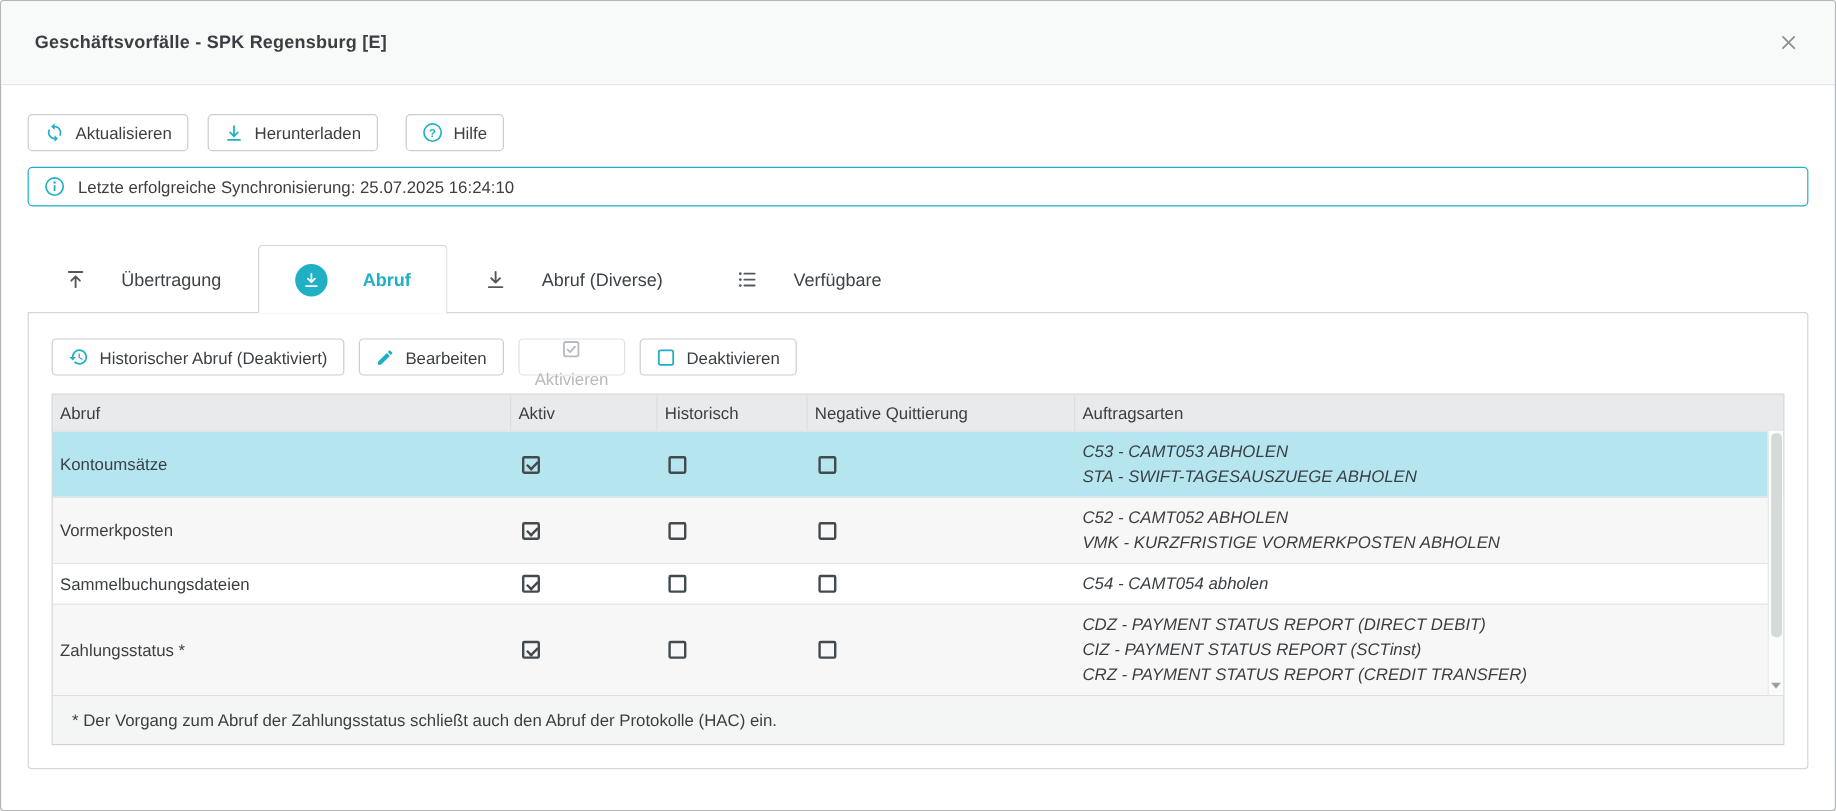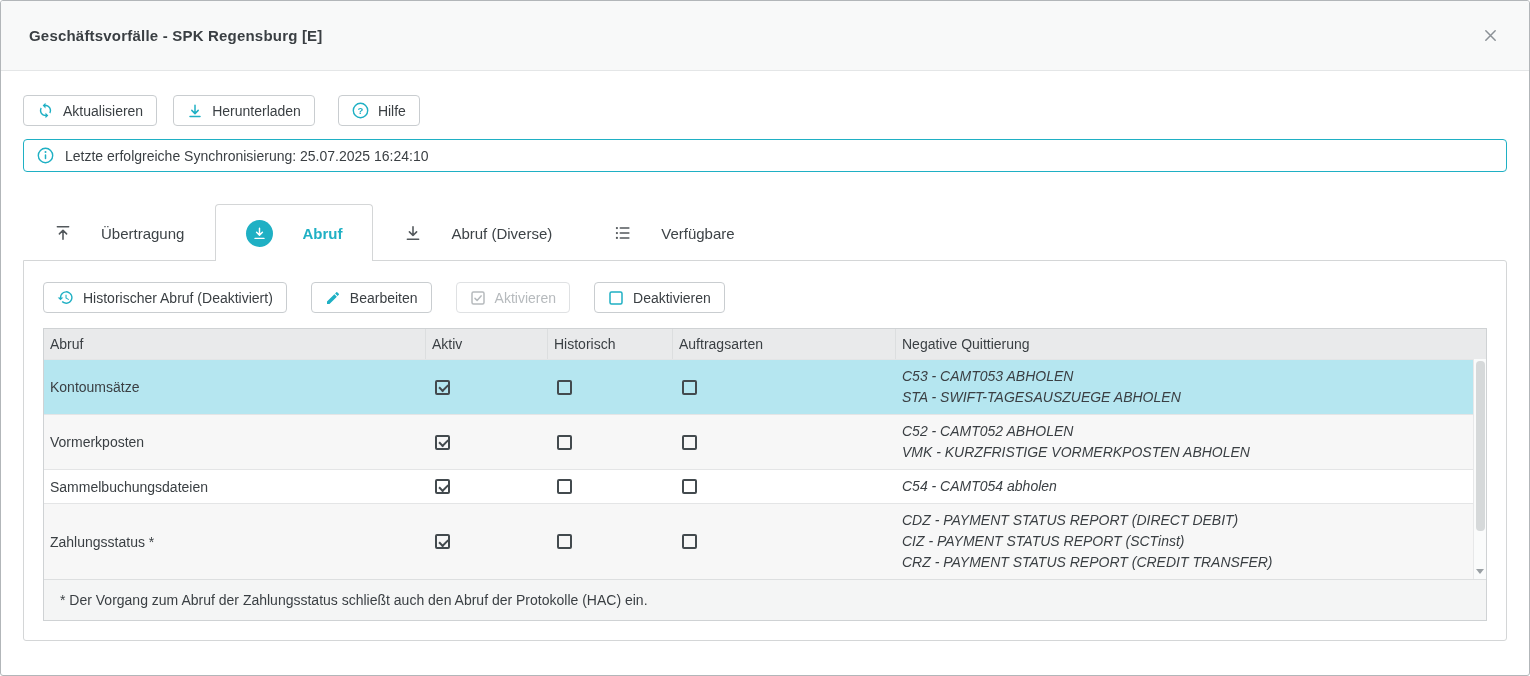--- a/index.html
+++ b/index.html
@@ -28,21 +28,21 @@
     width:30px;height:30px;display:flex;align-items:center;justify-content:center;
     cursor:pointer;color:#8b9196;border:none;background:transparent;padding:0;
   }
   
   .btn{
     display:inline-flex;align-items:center;gap:9px;height:31px;padding:0 13px;
     background:#fff;border:1px solid #c9cdd0;border-radius:4px;
     font-size:14px;color:#3a3f43;cursor:pointer;font-family:inherit;white-space:nowrap;
   }
   .btn .ico{color:var(--accent);display:flex;align-items:center;}
-  .btn.disabled{color:#b6babd;border-color:#dfe1e3;cursor:default;}
+  .btn.disabled{color:#b6babd;border-color:#dfe1e3;cursor:default;flex-direction:column;}
   .btn.disabled .ico{color:#b6babd;}
   .btn-help{margin-left:7px;}
   
   .body-area{padding:0 22px;}
   .toolbar{margin-top:24px;display:flex;gap:16px;}
   .infobar{
     margin-top:13px;height:33px;border:1px solid var(--accent);border-radius:4px;
     display:flex;align-items:center;gap:11px;padding:0 13px;font-size:14px;
   }
   .infobar .ico{color:var(--accent);display:flex;}
@@ -60,21 +60,21 @@
   }
   .badge{
     width:27px;height:27px;border-radius:50%;background:var(--accent);
     display:flex;align-items:center;justify-content:center;flex:none;
   }
   
   .panel{
     border:1px solid #d4d6d7;border-radius:0 3px 3px 3px;background:#fff;
     padding:21px 19px 19px;position:relative;z-index:1;
   }
-  .actions{display:flex;gap:24px;margin-bottom:15px;}
+  .actions{display:flex;gap:12px;margin-bottom:15px;}
   
   .grid{border:1px solid #cfd2d4;}
   .thead,.row{
     display:grid;
     grid-template-columns:382px 122px 125px 223px 1fr;
   }
   .thead{background:#e9eaeb;height:30px;align-items:center;font-size:14px;}
   .th{
     padding:0 6px;height:100%;display:flex;align-items:center;
     border-right:1px solid #dcdedf;color:#3a3f43;
@@ -250,22 +250,22 @@
           </span>
           <span>Deaktivieren</span>
         </button>
       </div>
 
       <div class="grid">
         <div class="thead">
           <div class="th">Abruf</div>
           <div class="th">Aktiv</div>
           <div class="th">Historisch</div>
+          <div class="th">Negative Quittierung</div>
           <div class="th">Auftragsarten</div>
-          <div class="th">Negative Quittierung</div>
         </div>
 
         <div class="rows">
 
           <div class="row selected">
             <div class="cell">Kontoumsätze</div>
             <div class="cell">
                 <div class="cb" data-checked="true"></div>
               </div>
             <div class="cell">

